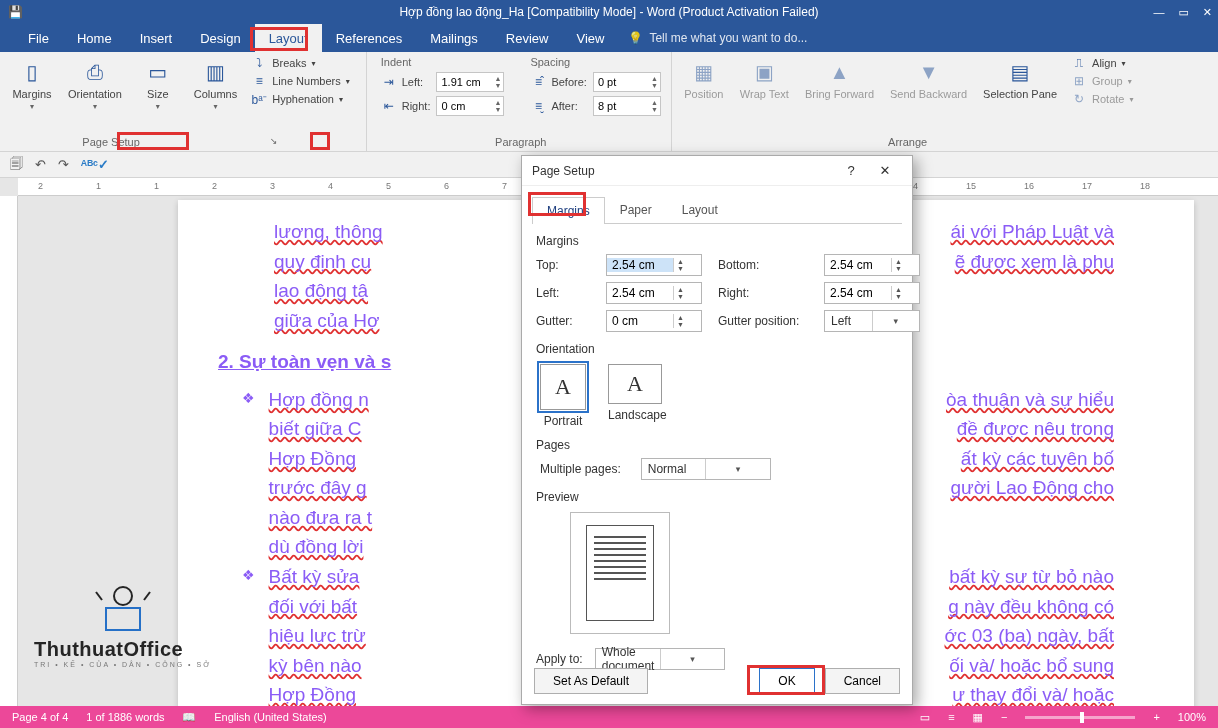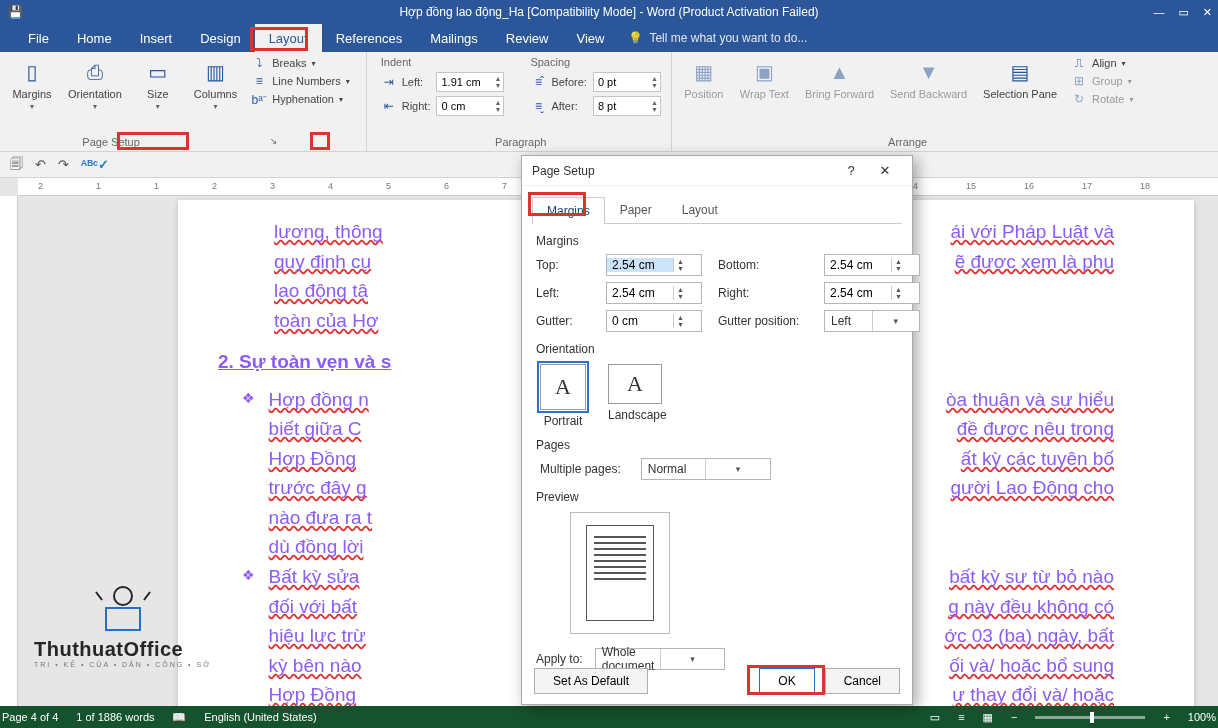--- a/index.html
+++ b/index.html
@@ -80,21 +80,21 @@
 .dropdown .dd { width:18px; text-align:center; font-size:9px; color:#555; border-left:1px solid #ccc; line-height:20px;}
 .preview-box { width: 100px; height: 122px; border: 1px solid #bbb; background: #fff; margin: 8px 0 0 48px; display:flex; align-items:center; justify-content:center;}
 .preview-box .pg { width: 68px; height: 96px; background: #fff; border: 1px solid #555; display: flex; flex-direction: column; gap: 4px; padding: 10px 7px;}
 .preview-box .pg div { height: 2px; background: #555; }
 .dbuttons { position: absolute; bottom: 10px; right: 12px; display: flex; gap: 10px; }
 .dbuttons button, .setdef { height: 26px; padding: 0 18px; font-size: 12px; background: #f4f4f4; border: 1px solid #aeaeae; cursor: pointer; }
 .dbuttons .ok { background: #fff; border: 1px solid #2b72c9; }
 .setdef { position:absolute; bottom:10px; left:12px;margin-top:16px; }
 
 
-.status { position: absolute; bottom: 0; left:0; right:0; height: 22px; background: #14532d; color: #fff; font-size: 11px; display: flex; align-items: center; padding: 0 2px; gap: 18px; }
+.status { position: absolute; bottom: 0; left:0; right:0; height: 22px; background: #ec4899; color: #fff; font-size: 11px; display: flex; align-items: center; padding: 0 12px; gap: 18px; }
 .status .rspace { flex:1; }
 .status .zoom-track { width: 110px; height: 3px; background: rgba(255,255,255,.5); position: relative; }
 .status .zoom-thumb { position: absolute; left: 50%; top: -4px; width: 4px; height: 11px; background: #fff; }
 </style>
 </head>
 <body>
 
 <div class="titlebar">
   <span class="save-ico">💾</span>
   <span>Hợp đồng lao động_Ha [Compatibility Mode] - Word (Product Activation Failed)</span>
@@ -303,21 +303,21 @@
       <span class="tick" style="left: 1064px;">17</span>
       <span class="tick" style="left: 1122px;">18</span>
     </div>
   <div class="ruler-v"></div>
 
   <div class="page">
     <div style="position:relative;">
       <p style="margin-left:56px;"><span>lương, thông</span></p>
       <p style="margin-left:56px;"><span>quy định cụ</span></p>
       <p style="margin-left:56px;"><span>lao động tậ</span></p>
-      <p style="margin-left:56px;"><span>toàn của Hợ</span></p>
+      <p style="margin-left:56px;"><span>giữa của Hợ</span></p>
       <div class="right-col" style="top:0;">
         <p style="text-align:right;"><span>ái với Pháp Luật và</span></p>
         <p style="text-align:right;"><span>ẽ được xem là phụ</span></p>
       </div>
     </div>
     <div class="heading">2. Sự toàn vẹn và s</div>
     <div class="bullet">
       <span class="dia">❖</span>
       <div style="position:relative;flex:1;">
         <p><span>Hợp đồng n</span></p>

